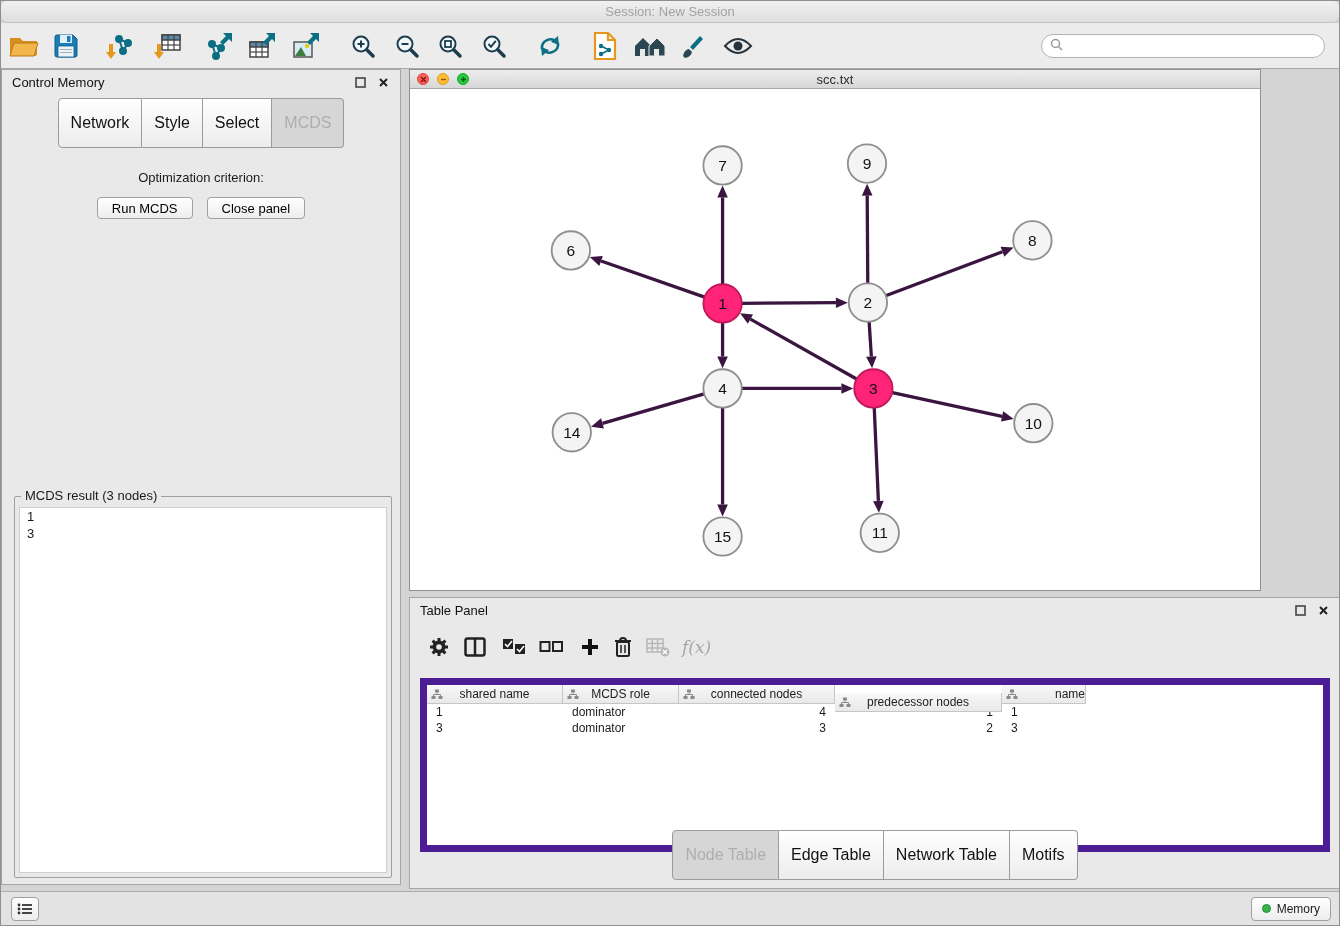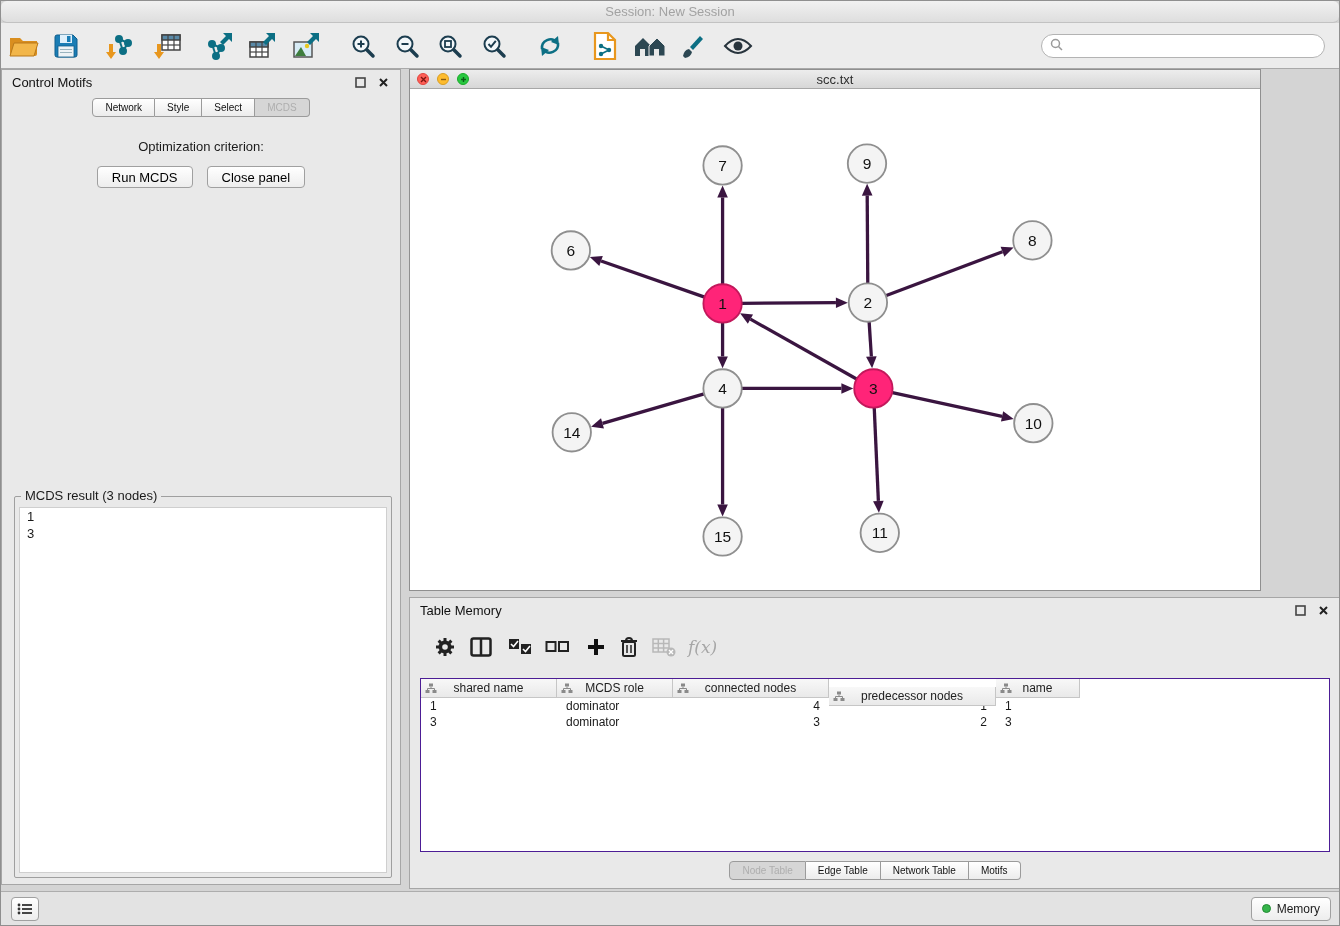--- a/index.html
+++ b/index.html
@@ -24,21 +24,21 @@
     font-family:"Liberation Sans", sans-serif; }
   
   .panel { position:absolute; background:#e9e9e9; border:1px solid #a6a6a6; }
   .panel-header { height:24px; display:flex; align-items:center; padding:0 10px; }
   .panel-title { font-size:13px; color:#111; }
   .win-btns { margin-left:auto; display:flex; gap:10px; align-items:center; }
   .win-btn { width:13px; height:13px; display:flex; align-items:center; justify-content:center; }
   
   .seg { display:flex; justify-content:center; }
   .seg .tab { border:1px solid #9b9b9b; border-left:none;
-    background:linear-gradient(#ffffff,#ececec); padding:3px 12px; font-size:10px; color:#111; white-space:nowrap; }
+    background:linear-gradient(#ffffff,#ececec); padding:15px 12px; font-size:16px; color:#111; white-space:nowrap; }
   .seg .tab:first-child { border-left:1px solid #9b9b9b; border-radius:4px 0 0 4px; }
   .seg .tab:last-child { border-radius:0 4px 4px 0; }
   .seg .tab.active { background:#d6d6d6; color:#aeaeae; }
   
   .control-panel { left:0; top:68px; width:400px; height:816px; }
   .cp-tabs { margin-top:4px; }
   .cp-label { text-align:center; margin-top:22px; font-size:13px; }
   .dropdown { margin:9px auto 0; width:312px; height:23px; background:#fff;
     border:1px solid #a8a8a8; border-radius:4px; display:flex; align-items:center; padding:0 8px; font-size:13px; }
   .stepper { margin-left:auto; display:flex; flex-direction:column; gap:2px; }
@@ -58,25 +58,25 @@
   .net-titlebar { position:relative; height:19px; background:linear-gradient(#ededed,#d7d7d7);
     border-bottom:1px solid #a7a7a7; display:flex; align-items:center; }
   .traffic { display:flex; gap:8px; padding-left:7px; z-index:2; }
   .light { width:12px; height:12px; border-radius:50%; display:flex; align-items:center; justify-content:center; }
   .light svg { display:block; }
   .net-title { position:absolute; left:0; right:0; text-align:center; font-size:13px; color:#2e2e2e; }
   .net-canvas { position:absolute; left:0; right:0; top:20px; bottom:0; }
   .net-canvas svg { width:100%; height:100%; display:block; }
   
   .table-panel { left:408px; top:596px; width:932px; height:292px; }
-  .tp-toolbar { height:50px; display:flex; align-items:center; padding-left:6px; }
+  .tp-toolbar { height:50px; display:flex; align-items:center; padding-left:0; }
   .tp-tool { height:34px; display:flex; align-items:center; justify-content:center; }
   .fx { font-family:"DejaVu Serif", serif; font-style:italic; font-size:17px; color:#a6a6a6; }
   .tp-table { position:absolute; left:10px; right:10px; top:80px; height:174px;
-    background:#fff; border:1px solid #4c1d95; overflow:hidden; }
+    background:#fff; border:7px solid #4c1d95; overflow:hidden; }
   .thead { display:flex; height:19px; background:#fff; }
   .th { position:relative; height:19px; background:linear-gradient(#f8f8f8,#e9e9e9);
     border-right:1px solid #c6c6c6; border-bottom:1px solid #c6c6c6;
     display:flex; align-items:center; justify-content:center; font-size:12px; color:#222; }
   .th-icon { position:absolute; left:4px; top:4px; }
   .tr { display:flex; height:16px; }
   .td { font-size:12px; line-height:16px; padding:0 9px; overflow:hidden; white-space:nowrap; }
   .tp-tabs { position:absolute; left:0; right:0; bottom:8px;text-align:center; }
   
   .statusbar { position:absolute; left:0; right:0; bottom:0; height:34px;
@@ -244,21 +244,21 @@
       <span><svg width="13" height="13" viewBox="0 0 13 13">
             <circle cx="5.5" cy="5.5" r="4" fill="none" stroke="#9a9a9a" stroke-width="1.5"></circle>
             <line x1="8.5" y1="8.5" x2="12" y2="12" stroke="#9a9a9a" stroke-width="1.5"></line>
           </svg></span>
       <input value="" placeholder="" style="">
     </div>
   </div>
 
   <div class="panel control-panel">
     <div class="panel-header">
-      <span class="panel-title">Control Motifs</span>
+      <span class="panel-title">Control Memory</span>
       <span class="win-btns">
         <span class="win-btn">
             <svg width="11" height="11" viewBox="0 0 11 11">
               <rect x="1" y="1" width="9" height="9" fill="none" stroke="#444" stroke-width="1.6"></rect>
             </svg>
           </span>
         <span class="win-btn">
             <svg width="11" height="11" viewBox="0 0 11 11">
               <path d="M2 2 L9 9 M9 2 L2 9" stroke="#222" stroke-width="2"></path>
             </svg>
@@ -357,21 +357,21 @@
           <circle cx="342" cy="466" r="21" fill="#f4f4f4" stroke="#8f8f8f" stroke-width="2"></circle>
           <text x="342" y="472" text-anchor="middle" font-size="17" font-family="Liberation Sans, sans-serif" fill="#111111">15</text>
           <circle cx="514" cy="462" r="21" fill="#f4f4f4" stroke="#8f8f8f" stroke-width="2"></circle>
           <text x="514" y="468" text-anchor="middle" font-size="17" font-family="Liberation Sans, sans-serif" fill="#111111">11</text>
         </svg>
     </div>
   </div>
 
   <div class="panel table-panel">
     <div class="panel-header">
-      <span class="panel-title">Table Memory</span>
+      <span class="panel-title">Table Panel</span>
       <span class="win-btns">
         <span class="win-btn">
             <svg width="11" height="11" viewBox="0 0 11 11">
               <rect x="1" y="1" width="9" height="9" fill="none" stroke="#444" stroke-width="1.6"></rect>
             </svg>
           </span>
         <span class="win-btn">
             <svg width="11" height="11" viewBox="0 0 11 11">
               <path d="M2 2 L9 9 M9 2 L2 9" stroke="#222" stroke-width="2"></path>
             </svg>
@@ -473,21 +473,21 @@
           </div>
           <div class="th" style="width: 167px; margin-top: 8px;">
             <span class="th-icon"><svg width="12" height="11" viewBox="0 0 12 11">
                 <rect x="4" y="0.5" width="4" height="3" fill="#8a8a8a"></rect>
                 <rect x="0.5" y="7" width="4" height="3" fill="#8a8a8a"></rect>
                 <rect x="7.5" y="7" width="4" height="3" fill="#8a8a8a"></rect>
                 <path d="M6 3.5 v2 M2.5 7 v-1.5 h7 V7" stroke="#8a8a8a" fill="none" stroke-width="1"></path>
               </svg></span>
             <span class="th-label">predecessor nodes</span>
           </div>
-          <div class="th" style="width: 84px;">
+          <div class="th" style="width: 84px; justify-content: flex-end;">
             <span class="th-icon"><svg width="12" height="11" viewBox="0 0 12 11">
                 <rect x="4" y="0.5" width="4" height="3" fill="#8a8a8a"></rect>
                 <rect x="0.5" y="7" width="4" height="3" fill="#8a8a8a"></rect>
                 <rect x="7.5" y="7" width="4" height="3" fill="#8a8a8a"></rect>
                 <path d="M6 3.5 v2 M2.5 7 v-1.5 h7 V7" stroke="#8a8a8a" fill="none" stroke-width="1"></path>
               </svg></span>
             <span class="th-label">name</span>
           </div>
         </div>
       <div id="table-body">

